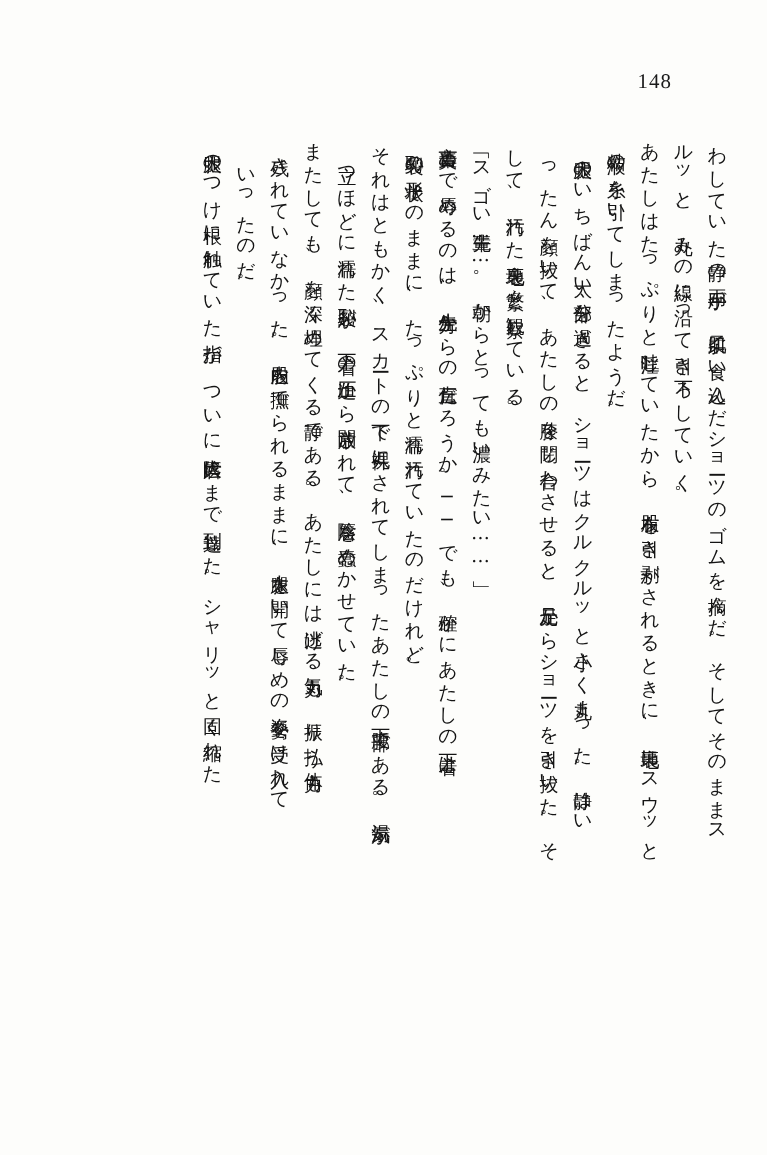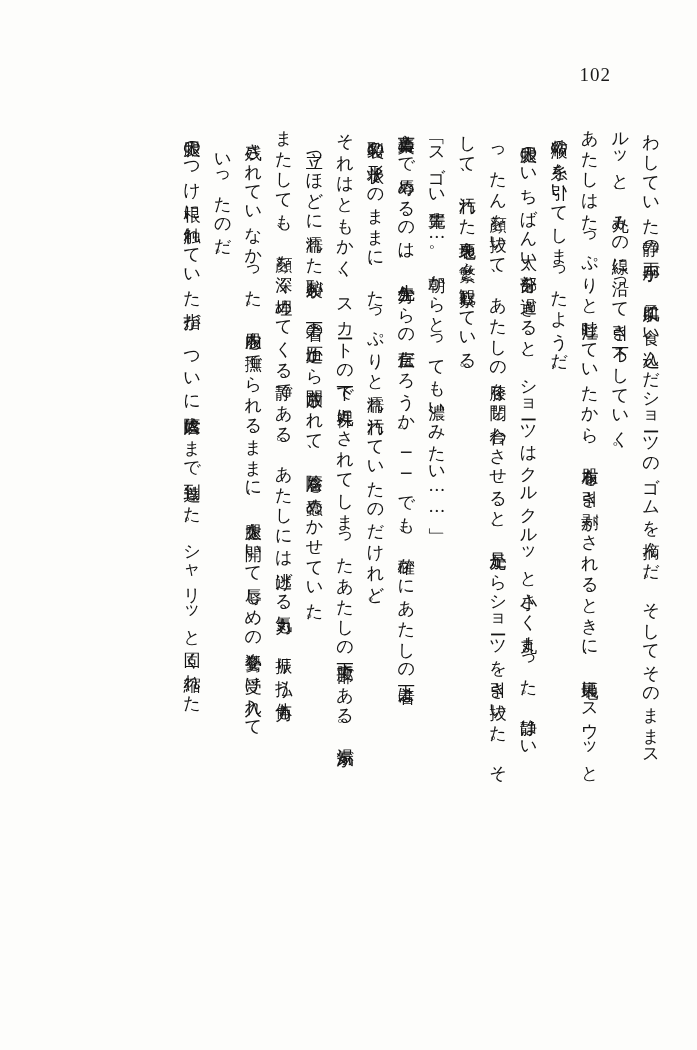--- a/index.html
+++ b/index.html
@@ -69,21 +69,21 @@
   .column:nth-child(15) { margin-top: 34px; }
   .column:nth-child(16) { margin-top: 18px; }
   .column:nth-child(17) { margin-top: 40px; }
   .column:nth-child(18) { margin-top: 26px; }
 </style>
 </head>
 <body>
 
 <div class="page">
 
-  <div class="page-number">102</div>
+  <div class="page-number">148</div>
 
   <div class="body-text">
     <div class="column">わしていた静の両手が、柔肌に食い込んだショーツのゴムを摘んだ。そしてそのままス</div>
     <div class="column">ルッと、丸みの線に沿って引き下ろしていく。</div>
     <div class="column">あたしはたっぷりと吐淫していたから、股布を引き剥がされるときに、裏地にスウッと</div>
     <div class="column">粘液の糸を引いてしまったようだ。</div>
     <div class="column">太腿のいちばん太い部分を過ぎると、ショーツはクルクルッと小さく丸まった。静はい</div>
     <div class="column">ったん顔を抜いて、あたしの膝を閉じ合わさせると、足元からショーツを引き抜いた。そ</div>
     <div class="column">して、汚れた裏地を繁々と観察している。</div>
     <div class="column">「スゴい先輩……。朝からとっても濃いみたい……」</div>

